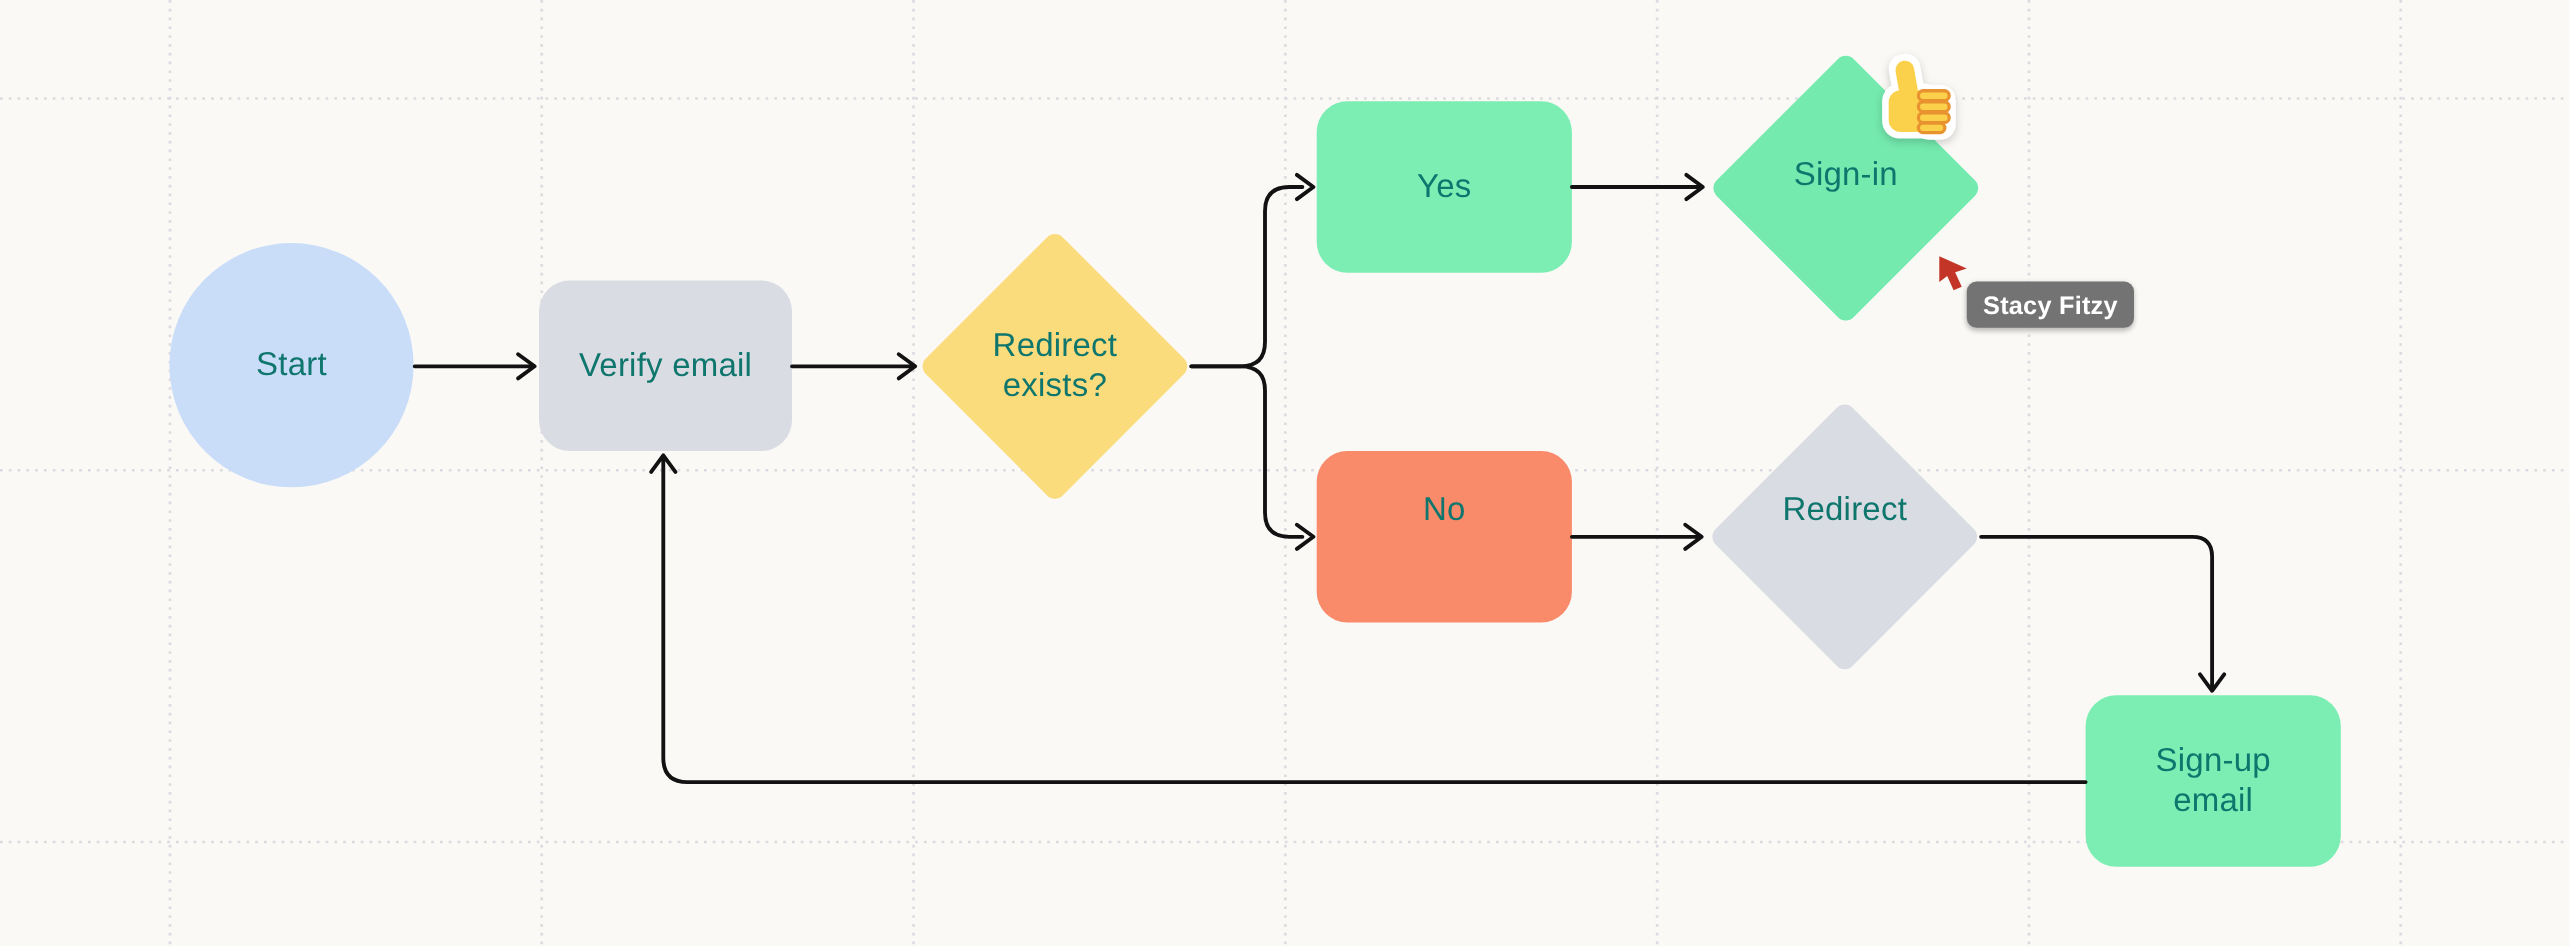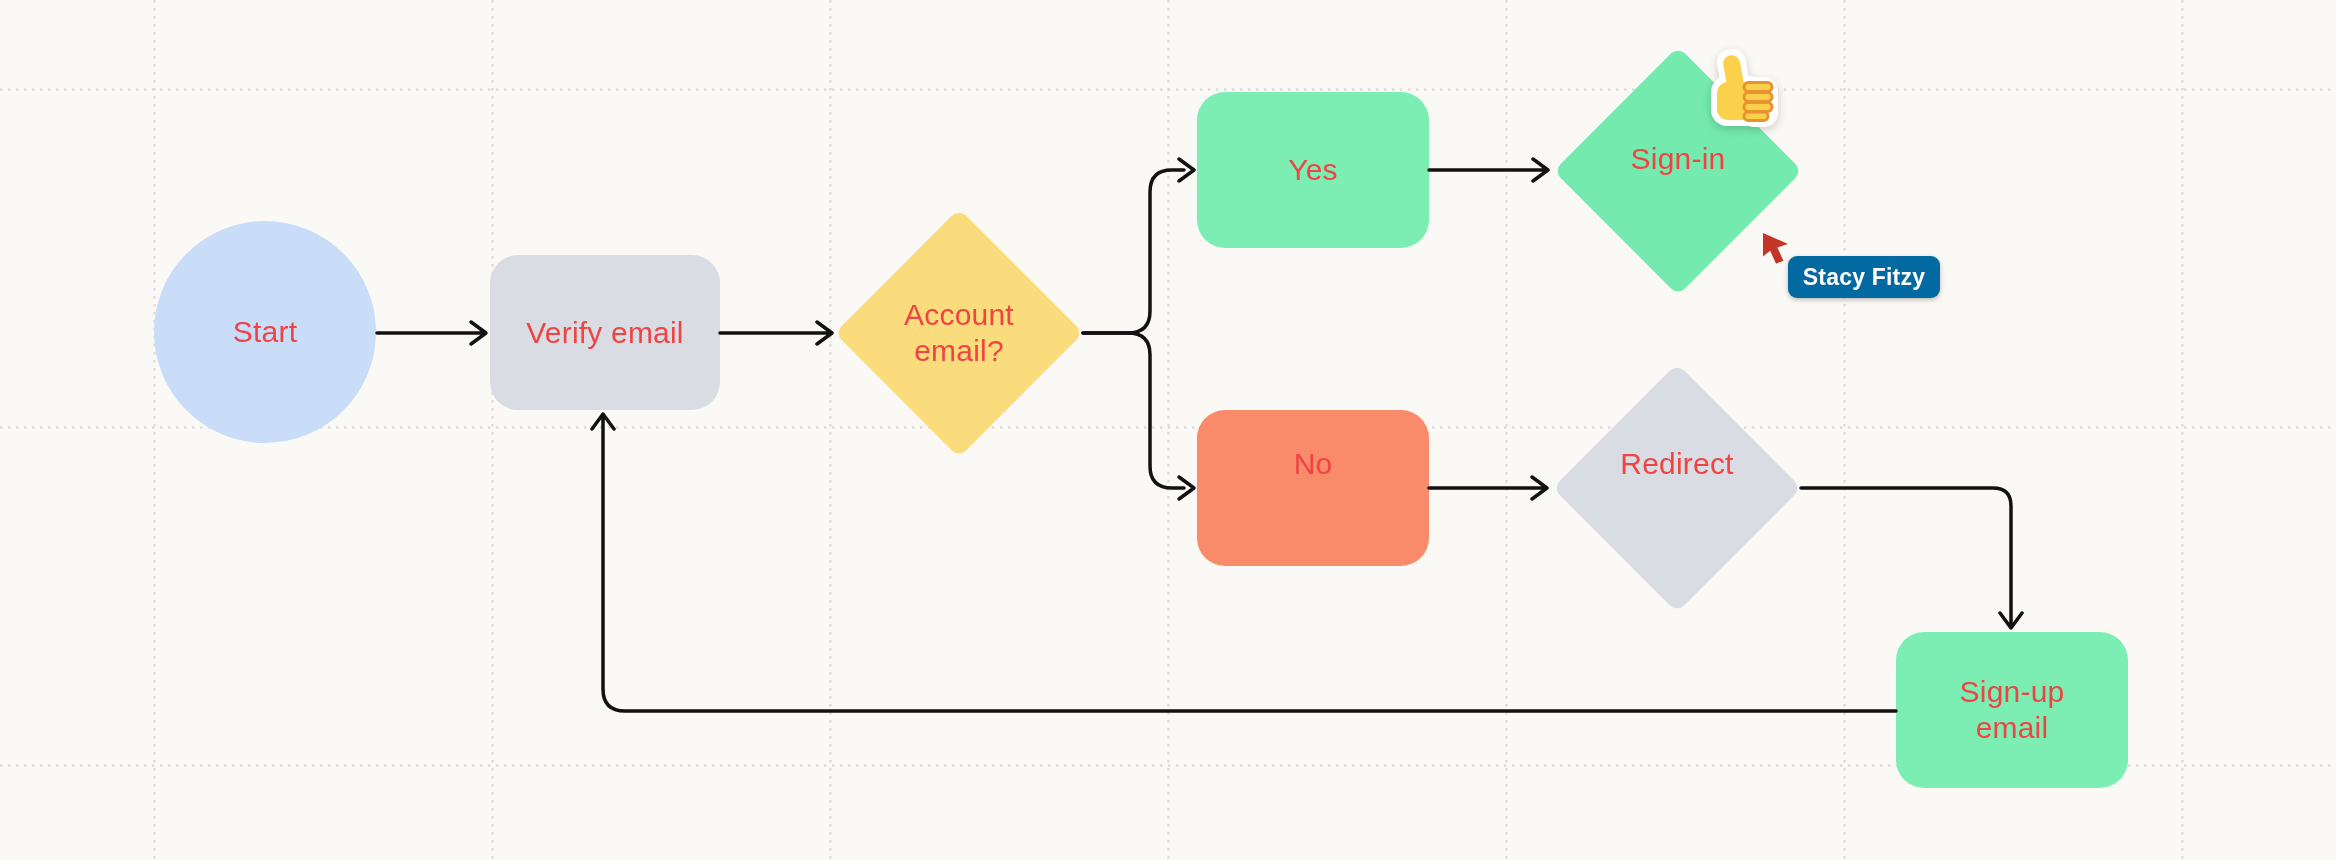--- a/index.html
+++ b/index.html
@@ -11,21 +11,21 @@
     position:relative;width:2336px;height:860px;
     background:#FAF9F6;
   }
   #canvas svg{position:absolute;left:0;top:0;}
   .node{position:absolute;}
   .rounded-rect{border-radius:28px;}
   .ellipse{border-radius:50%;}
   .diamond{transform:rotate(45deg);border-radius:10px;}
   .label{
     position:absolute;transform:translate(-50%,-50%);
-    color:#ef4444;font-size:30px;font-weight:500;
+    color:#0f766e;font-size:30px;font-weight:500;
     text-align:center;line-height:1.2;white-space:nowrap;
     letter-spacing:0.2px;
   }
   .label.wrap{white-space:normal;}
   #connector-layer{pointer-events:none;}
   #connector-layer path{pointer-events:stroke;}
   .edge{
     fill:none;stroke:#121212;stroke-width:3.5;
     stroke-linecap:round;stroke-linejoin:round;
   }
@@ -60,21 +60,21 @@
   <div class="node rounded-rect" style="left: 490px; top: 255px; width: 230px; height: 155px; background-color: rgb(217, 220, 226);"></div>
   <div class="node diamond" style="left: 871px; top: 245px; width: 176px; height: 176px; background-color: rgb(251, 220, 125);"></div>
   <div class="node rounded-rect" style="left: 1197px; top: 92px; width: 232px; height: 156px; background-color: rgb(124, 238, 180);"></div>
   <div class="node diamond" style="left: 1590px; top: 83px; width: 176px; height: 176px; background-color: rgb(116, 234, 175);"></div>
   <div class="node rounded-rect" style="left: 1197px; top: 410px; width: 232px; height: 156px; background-color: rgb(249, 138, 106);"></div>
   <div class="node diamond" style="left: 1589px; top: 400px; width: 176px; height: 176px; background-color: rgb(217, 220, 226);"></div>
   <div class="node rounded-rect" style="left: 1896px; top: 632px; width: 232px; height: 156px; background-color: rgb(124, 238, 180);"></div>
 
   <div class="label" style="left:265px;top:332px;">Start</div>
   <div class="label" style="left:605px;top:333px;">Verify email</div>
-  <div class="label wrap" style="left:959px;top:333px;width:180px;">Account email?</div>
+  <div class="label wrap" style="left:959px;top:333px;width:180px;">Redirect exists?</div>
   <div class="label" style="left:1313px;top:170px;">Yes</div>
   <div class="label" style="left:1678px;top:159px;">Sign-in</div>
   <div class="label" style="left:1313px;top:464px;">No</div>
   <div class="label" style="left:1677px;top:464px;">Redirect</div>
   <div class="label wrap" style="left:2012px;top:710px;width:150px;">Sign-up email</div>
 
   <svg id="connector-layer" width="2336" height="860">
     <path class="edge" d="M377,333 H485 M471,322 L486,333 L471,344"></path>
     <path class="edge" d="M720,333 H830 M817,322 L832,333 L817,344"></path>
     <path class="edge" d="M1083,333 H1128 Q1150,333 1150,311 V192 Q1150,170 1172,170 H1184 M1179,159 L1194,170 L1179,181"></path>
@@ -98,17 +98,17 @@
       <rect x="32" y="29.5" width="28" height="9" rx="4.5" fill="#FBD04B" stroke="#E8932F" stroke-width="3"></rect>
       <rect x="32" y="39.5" width="28" height="9" rx="4.5" fill="#FBD04B" stroke="#E8932F" stroke-width="3"></rect>
       <rect x="32" y="49.5" width="28" height="9" rx="4.5" fill="#FBD04B" stroke="#E8932F" stroke-width="3"></rect>
       <rect x="32" y="59" width="24" height="8.5" rx="4.2" fill="#FBD04B" stroke="#E8932F" stroke-width="3"></rect>
     </g>
   </svg>
 
   <svg width="2336" height="860">
     <path d="M1763,233 l25,11 -10.6,3.5 6,13.2 -7.4,3.1 -5.8,-13 -7.2,5.6 z" fill="#C23527"></path>
   </svg>
-  <div id="cursor-tag" style="background-color: #0369a1;">
+  <div id="cursor-tag" style="background-color: #737373;">
     <span>Stacy Fitzy</span>
   </div>
 
 </div>
 
 </body></html>

